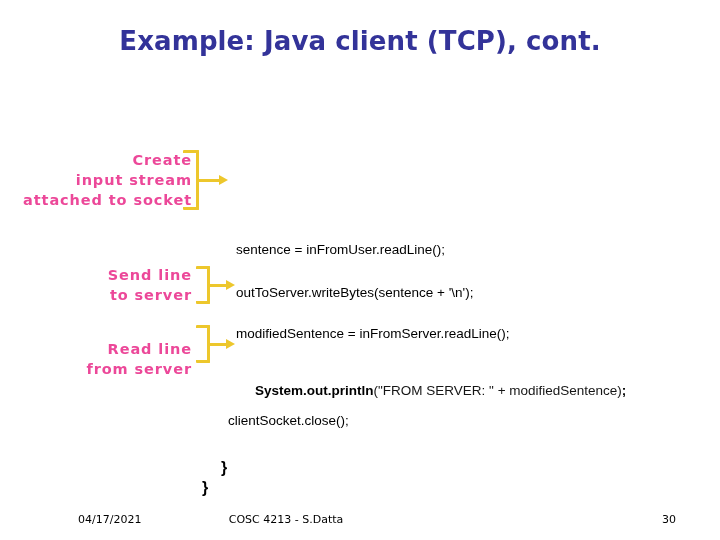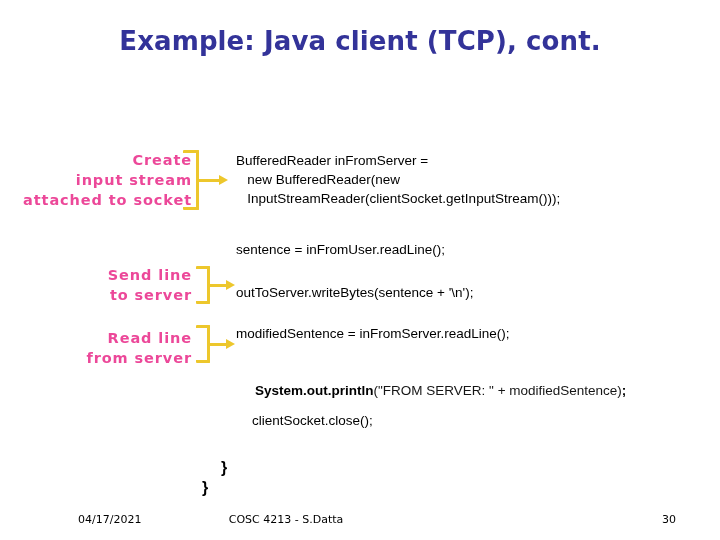--- a/index.html
+++ b/index.html
@@ -44,21 +44,21 @@
     font-size: 14.5px;
     font-weight: bold;
     letter-spacing: 0.9px;
     color: #ec4899;
     text-align: right;
     line-height: 20px;
     white-space: pre-line;
   }
   .annot-1 { left: 10px; top: 150px; width: 182px; }
   .annot-2 { left: 40px; top: 265px; width: 152px; }
-  .annot-3 { left: 40px; top: 328px; width: 152px; }
+  .annot-3 { left: 40px; top: 339px; width: 152px; }
 
   
   .bracket {
     position: absolute;
     box-sizing: border-box;
     border: 3px solid #edc72c;
     border-left: none;
     border-radius: 1px;
   }
   .bracket-1 { left: 183px; top: 150px; width: 16px; height: 60px; }
@@ -91,21 +91,21 @@
     font-family: "Liberation Sans", sans-serif;
     font-size: 13.5px;
     color: #000000;
     line-height: 19px;
     white-space: pre;
   }
   .code-1 { left: 236px; top: 151px; }
   .code-2 { left: 236px; top: 240px; }
   .code-3 { left: 236px; top: 283px; }
   .code-4 { left: 236px; top: 324px; }
-  .code-6 { left: 252px; top: 411px; }
+  .code-6 { left: 228px; top: 411px; }
 
   .code-5 {
     position: absolute;
     left: 240px;
     top: 368px;
     font-family: "Liberation Sans", sans-serif;
     font-size: 13.5px;
     color: #000000;
     white-space: pre;
   }
@@ -157,23 +157,20 @@
 
   <div class="slide-title">Example: Java client (TCP), cont.</div>
 
   <div class="annot annot-1">Create
 input stream
 attached to socket</div>
   <div class="bracket bracket-1"></div>
   <div class="arrow-line arr1-line"></div>
   <div class="arrow-head arr1-head"></div>
 
-  <div class="code code-1">BufferedReader inFromServer =
-   new BufferedReader(new
-   InputStreamReader(clientSocket.getInputStream()));</div>
 
   <div class="code code-2">sentence = inFromUser.readLine();</div>
 
   <div class="annot annot-2">Send line
 to server</div>
   <div class="bracket bracket-2"></div>
   <div class="arrow-line arr2-line"></div>
   <div class="arrow-head arr2-head"></div>
 
   <div class="code code-3">outToServer.writeBytes(sentence + '\n');</div>

